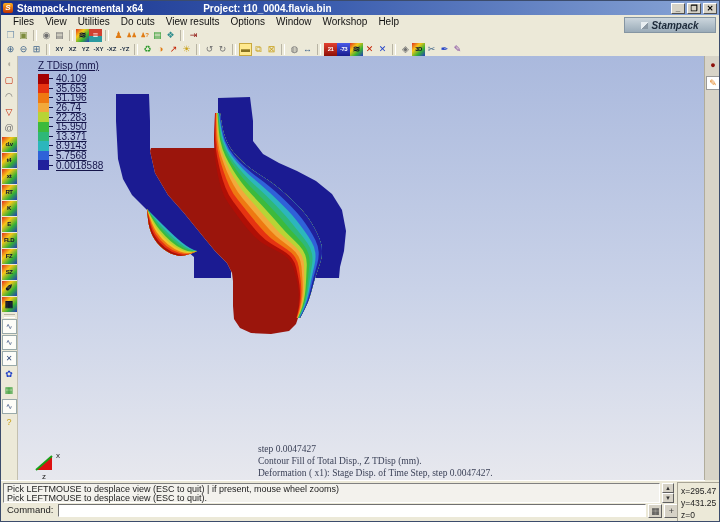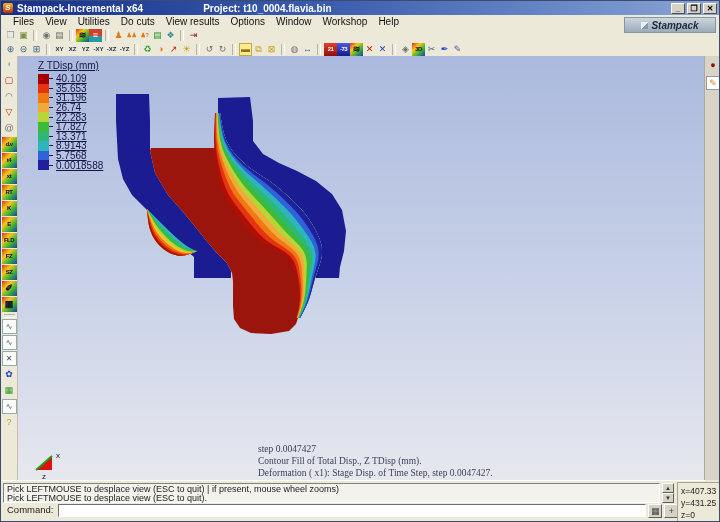--- a/index.html
+++ b/index.html
@@ -246,21 +246,21 @@
               <span class="legend-label">26.74</span>
             </div>
             <div class="legend-row">
               <span class="legend-swatch" style="background: rgb(184, 212, 53);"></span>
               <span class="legend-tick"></span>
               <span class="legend-label">22.283</span>
             </div>
             <div class="legend-row">
               <span class="legend-swatch" style="background: rgb(60, 186, 60);"></span>
               <span class="legend-tick"></span>
-              <span class="legend-label">17.827</span>
+              <span class="legend-label">15.950</span>
             </div>
             <div class="legend-row">
               <span class="legend-swatch" style="background: rgb(46, 184, 120);"></span>
               <span class="legend-tick"></span>
               <span class="legend-label">13.371</span>
             </div>
             <div class="legend-row">
               <span class="legend-swatch" style="background: rgb(44, 182, 188);"></span>
               <span class="legend-tick"></span>
               <span class="legend-label">8.9143</span>
@@ -301,21 +301,21 @@
   <div class="statusbar">
     <div class="msgbox">
       <div>Pick LEFTMOUSE to desplace view (ESC to quit) | if present, mouse wheel zooms)</div>
       <div>Pick LEFTMOUSE to desplace view (ESC to quit).</div>
     </div>
     <div class="scrollcol">
       <div class="sbtn">▲</div>
       <div class="sbtn">▼</div>
     </div>
     <div class="coords">
-      <div>x=407.33</div>
+      <div>x=295.47</div>
       <div>y=431.25</div>
       <div>z=0</div>
     </div>
   </div>
 
   <div class="cmdrow">
     <span class="cmd-label">Command:</span>
     <input class="cmd-input" type="text" value="" style="">
     <span class="cmd-btn">▦</span>
     <span class="cmd-btn">+</span>

